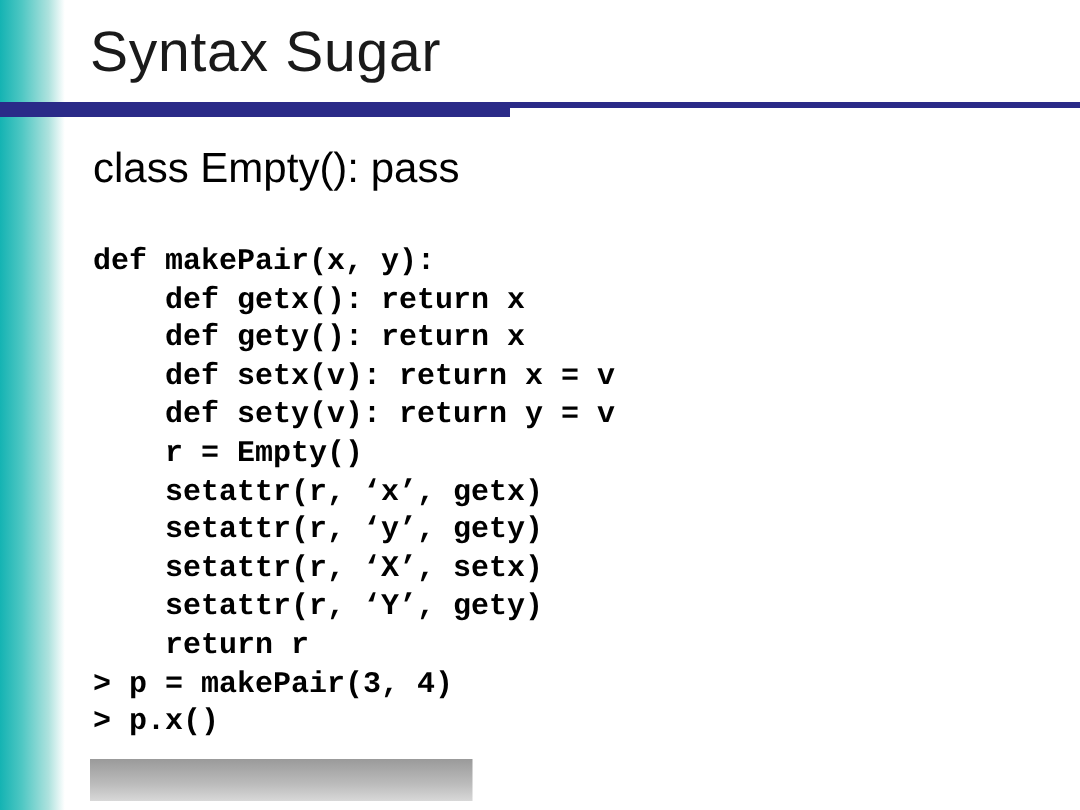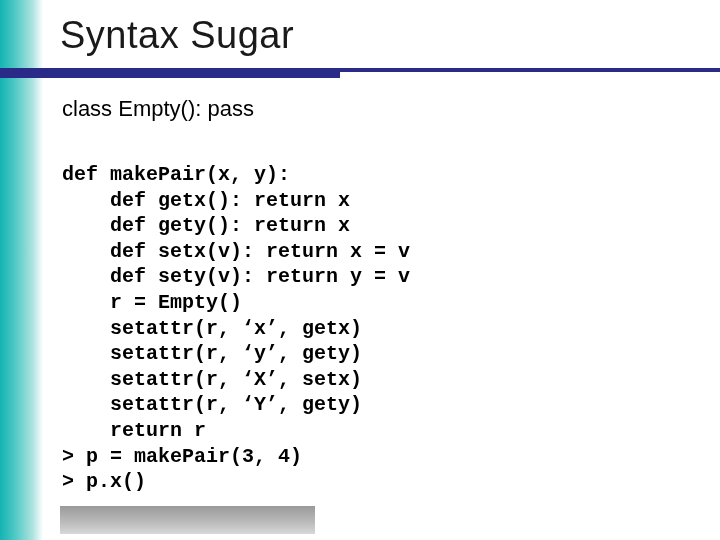--- a/index.html
+++ b/index.html
@@ -40,21 +40,21 @@
     left: 340px;
     width: 380px;
     height: 4px;
     background: #2a2a88;
   }
   .line1 {
     position: absolute;
     top: 96px;
     left: 62px;
     font-family: "Comic Sans MS", "Comic Sans", cursive, sans-serif;
-    font-size: 22px;
+    font-size: 28px;
     color: #000;
   }
   .code {
     position: absolute;
     top: 142px;
     left: 62px;
     font-family: "Courier New", Courier, monospace;
     font-weight: bold;
     font-size: 20px;
     line-height: 1.28;

